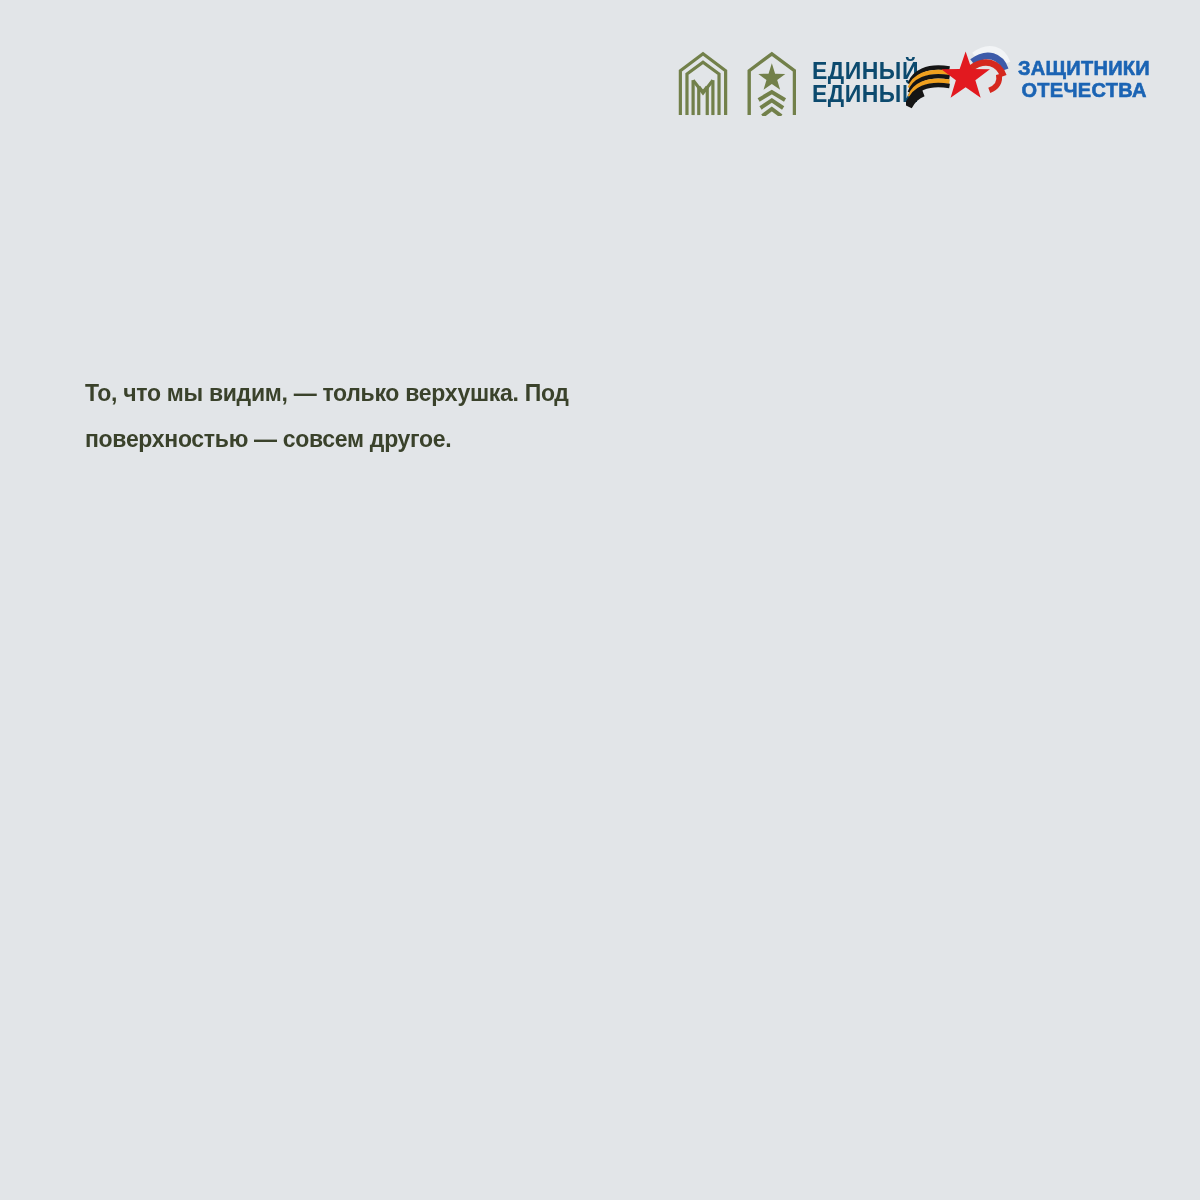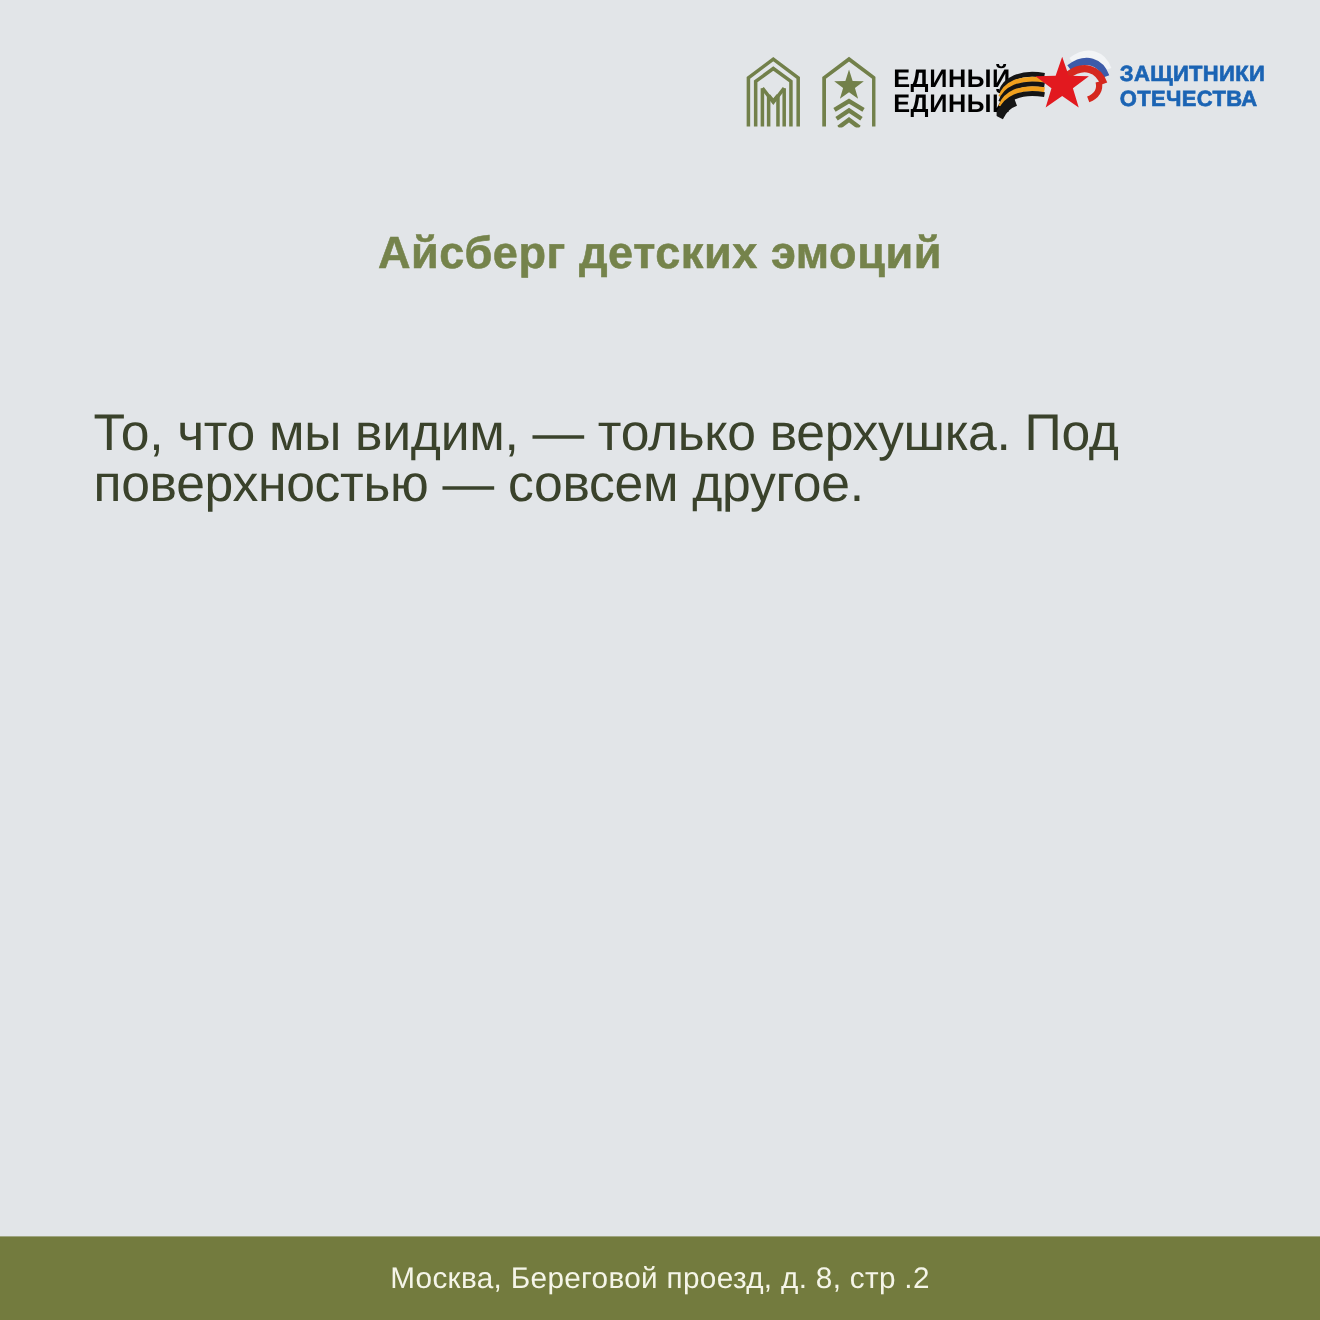--- a/index.html
+++ b/index.html
@@ -21,31 +21,32 @@
     top: 50px;
     display: flex;
     align-items: center;
     gap: 16px;
   }
   .ec-text {
     font-size: 23px;
     line-height: 23px;
     font-weight: bold;
     letter-spacing: 0.5px;
-    color: #000000;
+    color: #0c4a6e;
   }
   .ec-text span { display: block; }
 
   .logo-zo {
     position: absolute;
     left: 906px;
     top: 44px;
     display: flex;
     align-items: center;
     gap: 6px;
+    text-align: center;
   }
   .zo-text {
     font-size: 20px;
     line-height: 22px;
     font-weight: bold;
     letter-spacing: 0.3px;
     color: #1b64b4;
     -webkit-text-stroke: 0.6px #1b64b4;
   }
   .zo-text span { display: block; }
@@ -64,23 +65,23 @@
     color: #75834b;
     -webkit-text-stroke: 0.5px #75834b;
   }
 
   
   .body-text {
     position: absolute;
     left: 85px;
     top: 324px;
     width: 1065px;
-    font-size: 47px;
+    font-size: 23px;
     line-height: 46px;
-    font-weight: normal;
+    font-weight: bold;
     letter-spacing: -0.3px;
     color: #3a422b;
     white-space: pre-line;
   }
   .para-1 { margin-bottom: 46px; }
   .para-2 { margin-bottom: 42px; }
   .xbold { -webkit-text-stroke: 1.1px #3a422b; }
 
   
   .footer-bar {
@@ -151,24 +152,20 @@
       </g>
 
       <polygon fill="#e2191f" points="63,8 69.3,26.3 88.7,26.7 73.3,38.3 78.9,56.8 63,45.8 47.1,56.8 52.7,38.3 37.3,26.7 56.7,26.3"></polygon>
     </svg>
     <div class="zo-text">
       <span>ЗАЩИТНИКИ</span>
       <span>ОТЕЧЕСТВА</span>
     </div>
   </div>
 
-  <div class="title">Айсберг детских эмоций</div>
 
   <div class="body-text">
     <div class="para-1">То, что мы видим, — только верхушка. Под
 поверхностью — совсем другое.</div>
   </div>
 
-  <div class="footer-bar">
-    <div class="footer-address">Москва, Береговой проезд, д. 8, стр .2</div>
-  </div>
 
 </div>
 
 </body></html>

